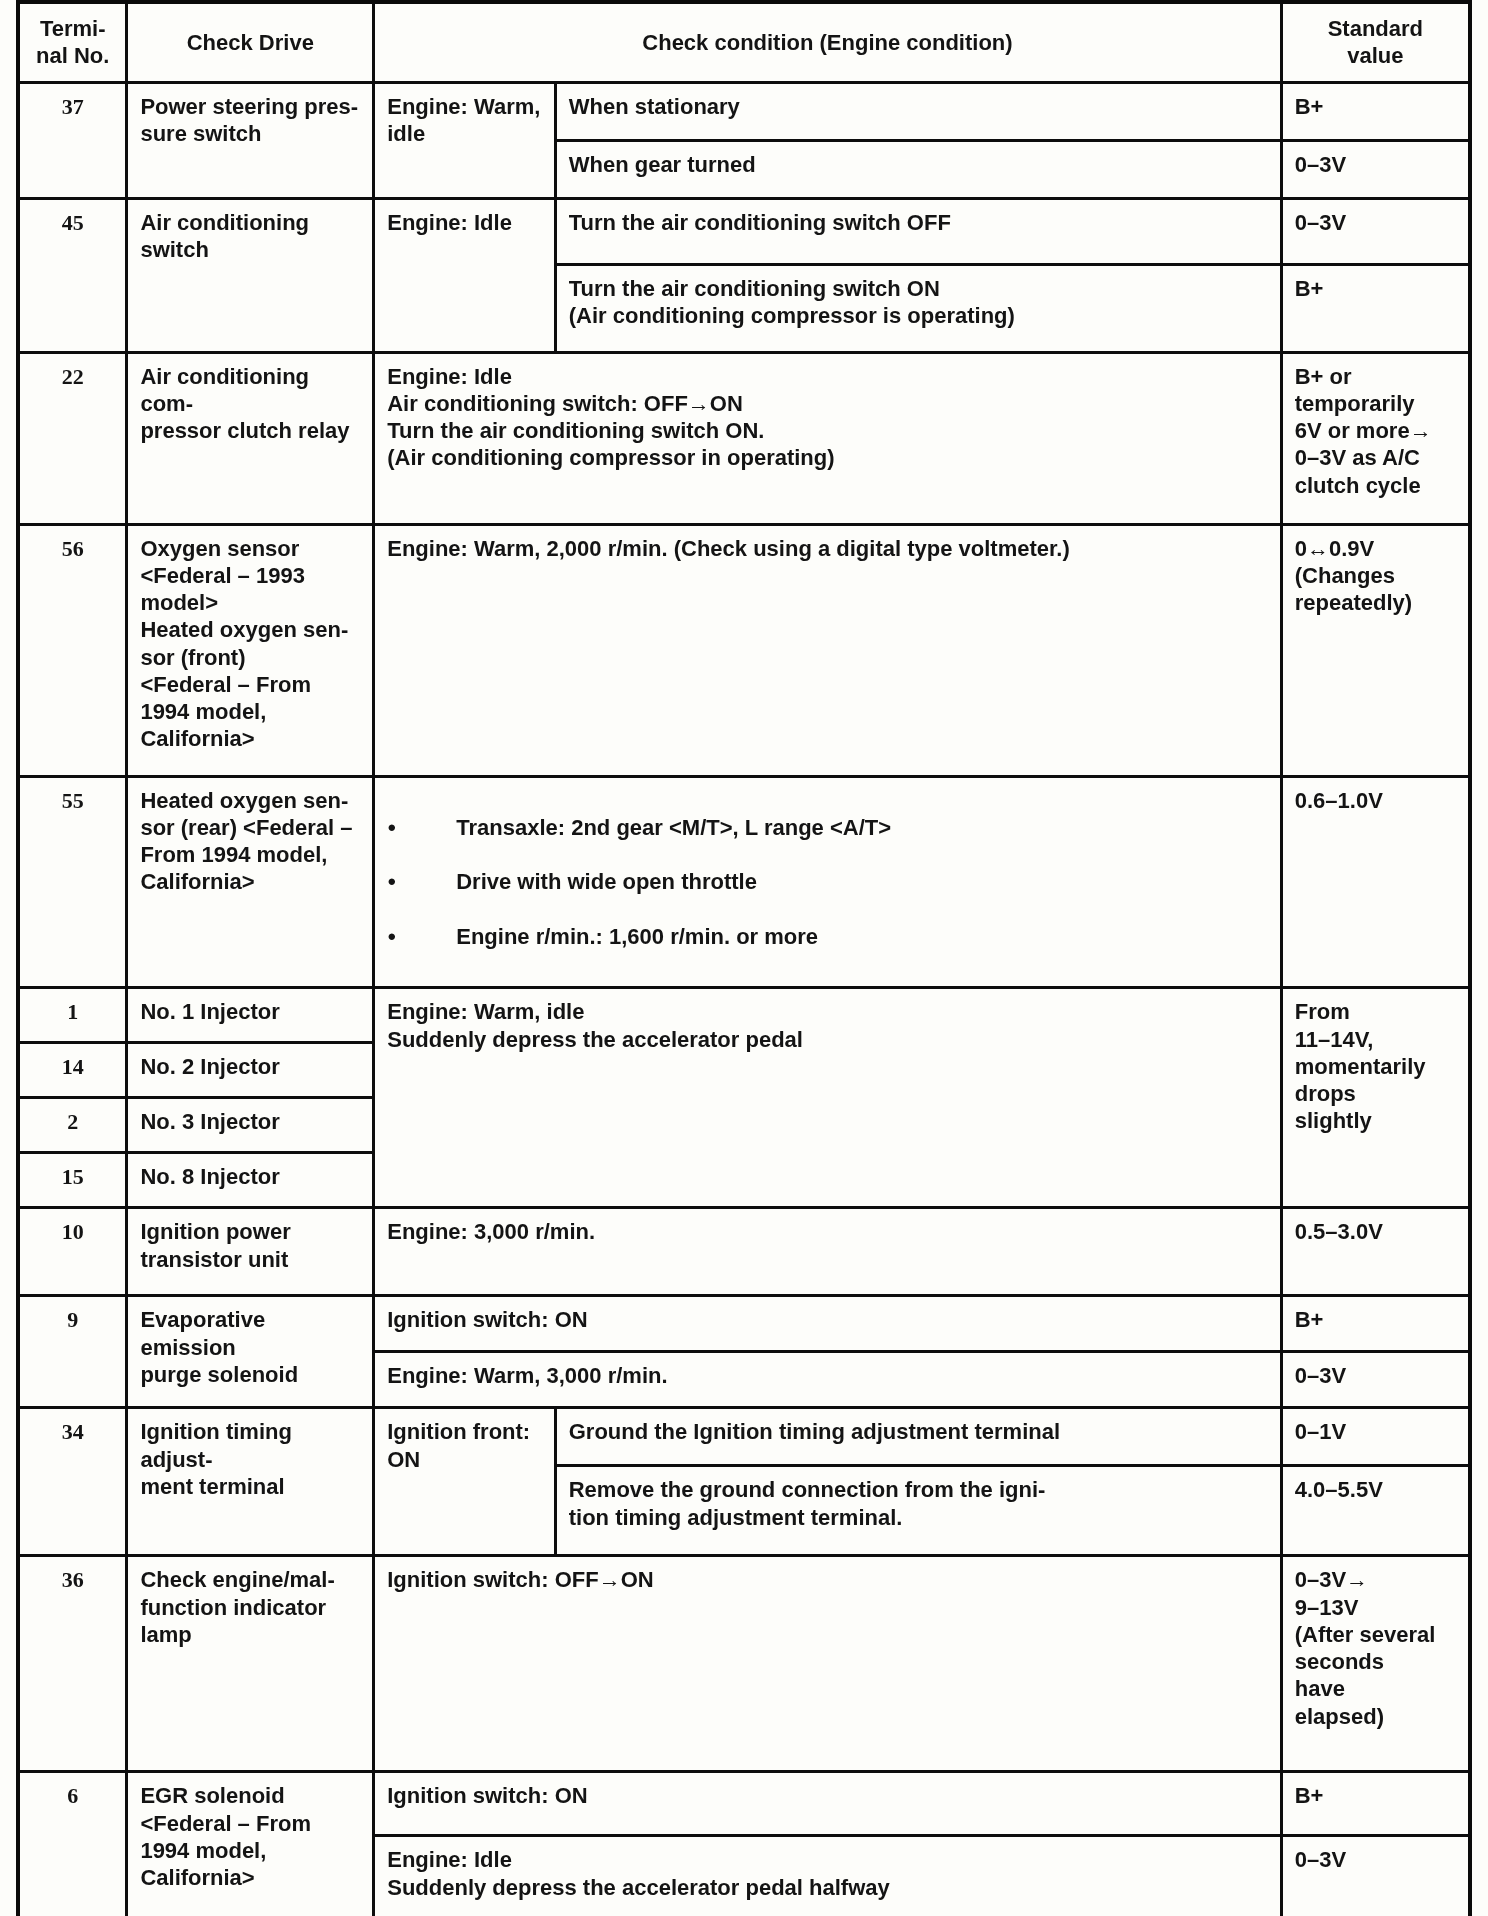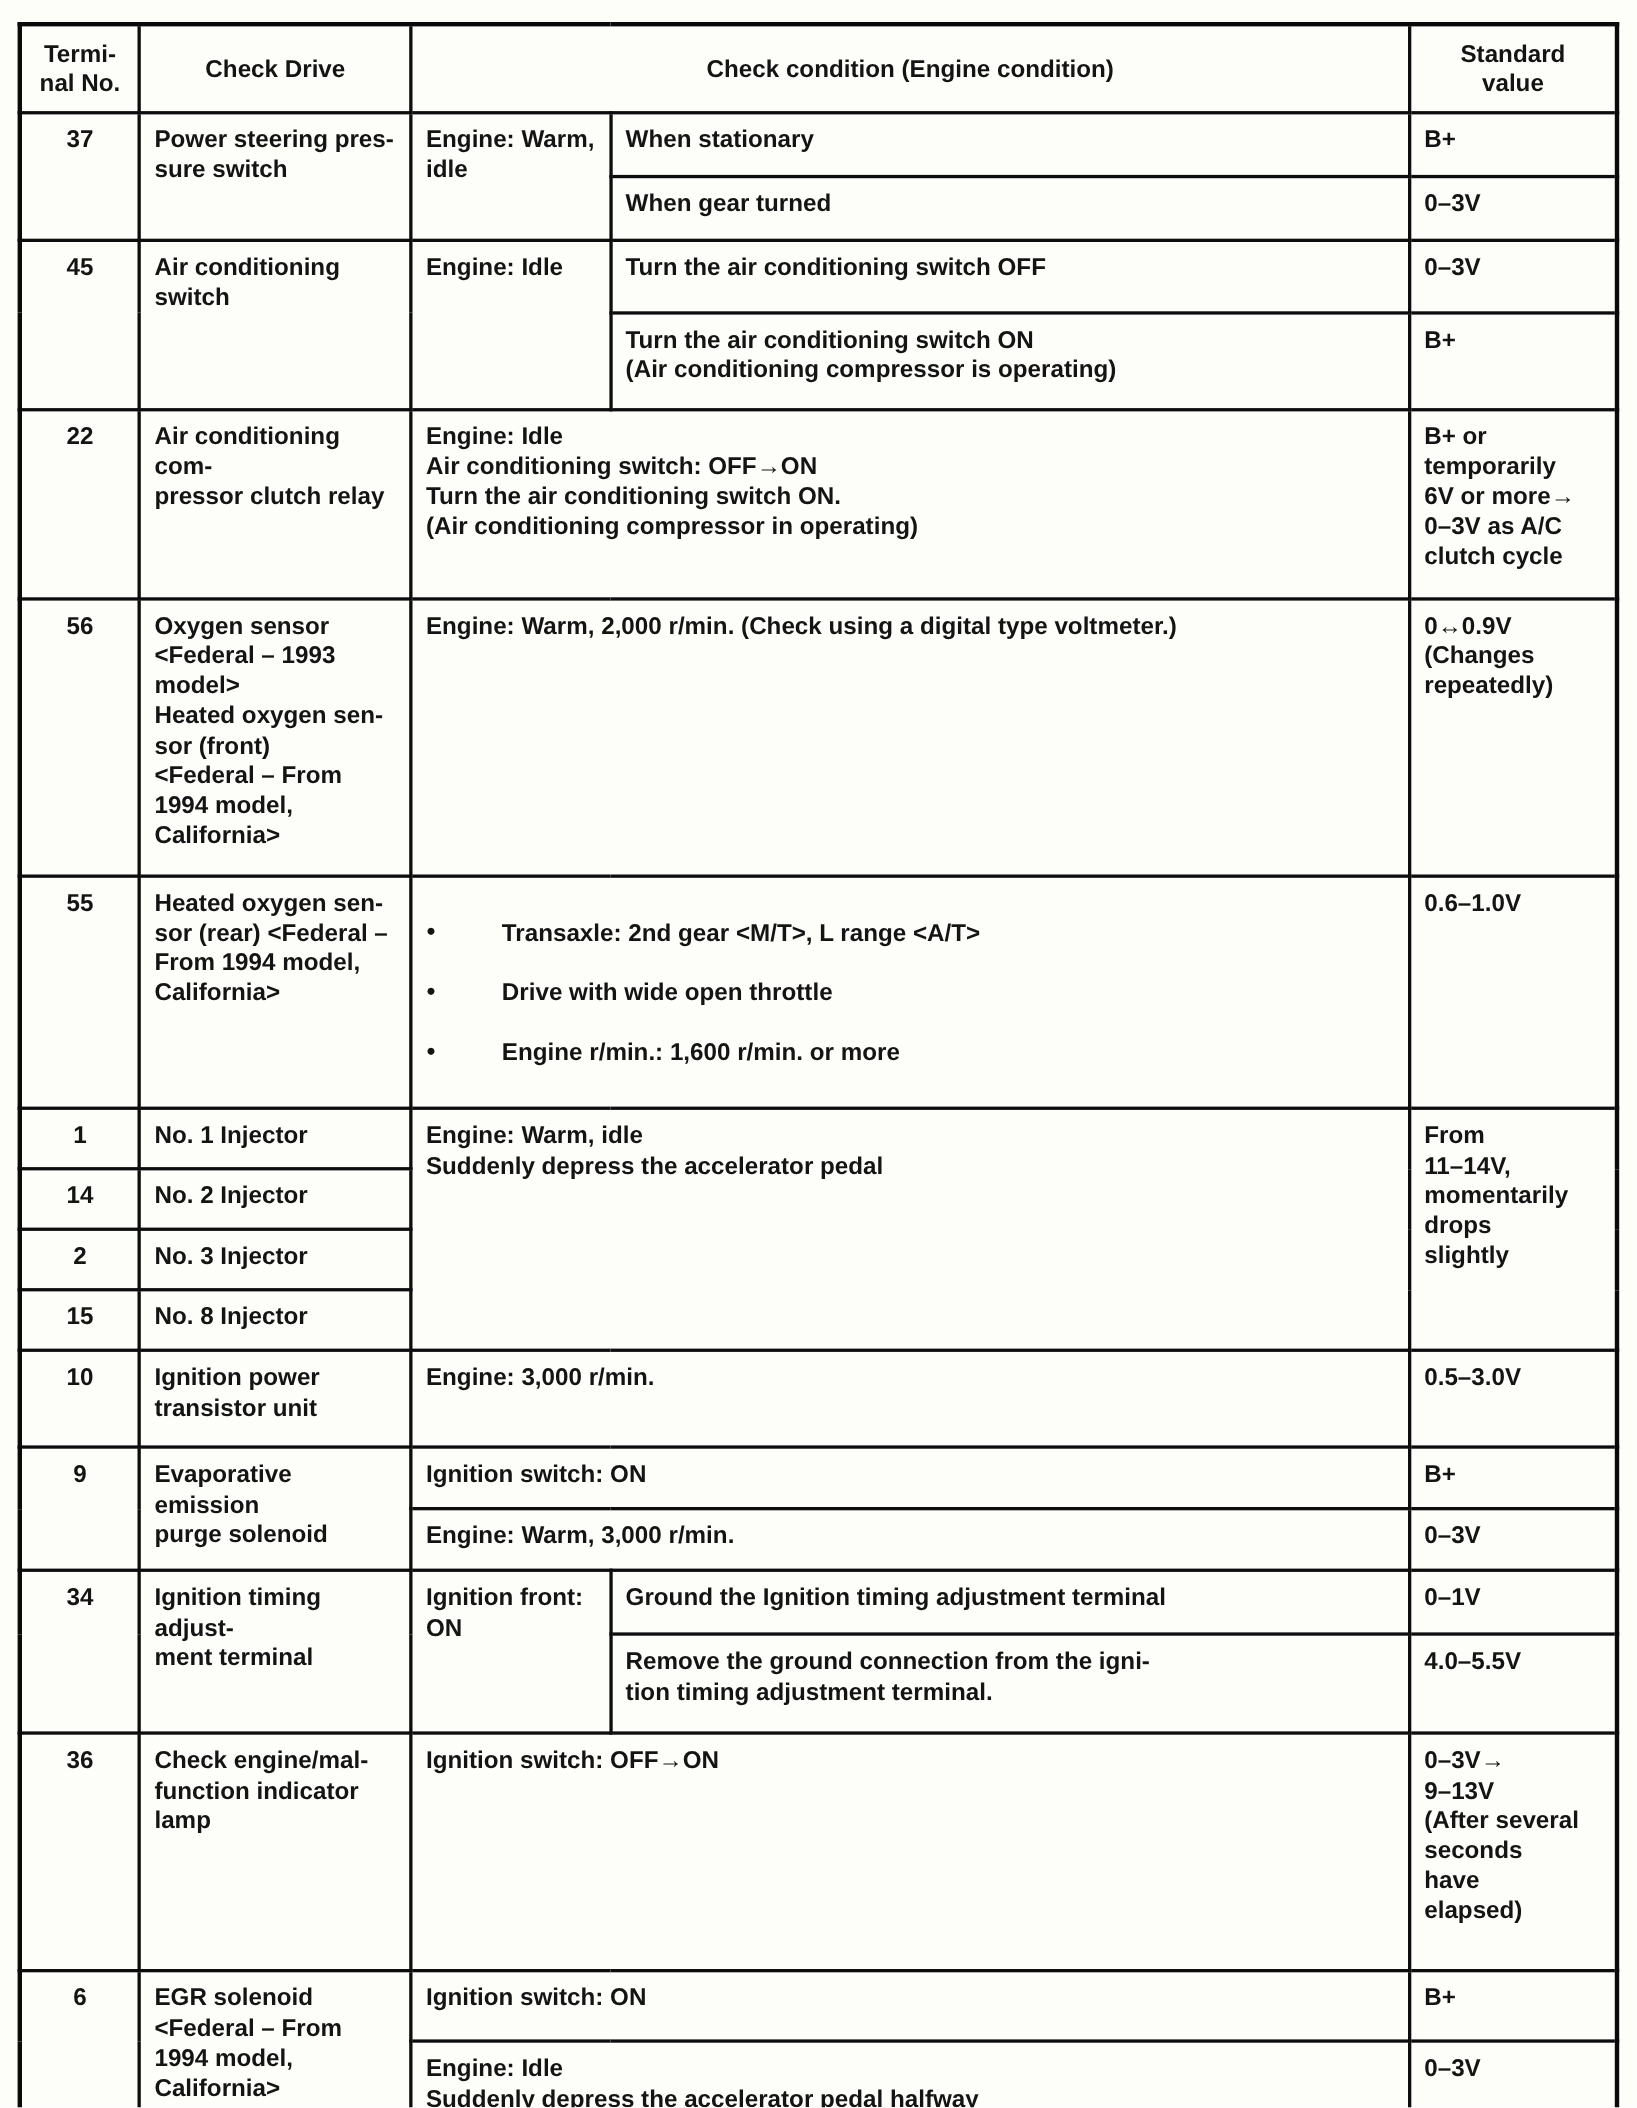--- a/index.html
+++ b/index.html
@@ -5,21 +5,21 @@
   html, body {
     margin: 0;
     padding: 0;
     background: #fbfbf8;
     font-family: "Liberation Sans", "DejaVu Sans", sans-serif;
   }
   .page {
     width: 1488px;
     height: 1916px;
     box-sizing: border-box;
-    padding: 20px 16px;
+    padding: 0 16px;
     background: #fdfdfa;
     overflow: hidden;
   }
   table.spec-table {
     width: 100%;
     height: 1880px;
     border-collapse: collapse;
     table-layout: fixed;
     border: 4px solid #0a0a0a;
   }
@@ -39,20 +39,21 @@
     white-space: pre-line;
     overflow: hidden;
   }
   .spec-table th {
     text-align: center;
     vertical-align: middle;
     white-space: pre-line;
   }
   .spec-table td.c {
     text-align: center;
+    font-family: Liberation Serif, serif;
   }
   .bullet-row {
     display: flex;
     align-items: flex-start;
   }
   .bullet {
     flex: 0 0 44px;
     font-size: 15px;
     padding-top: 4px;
     white-space: normal;

